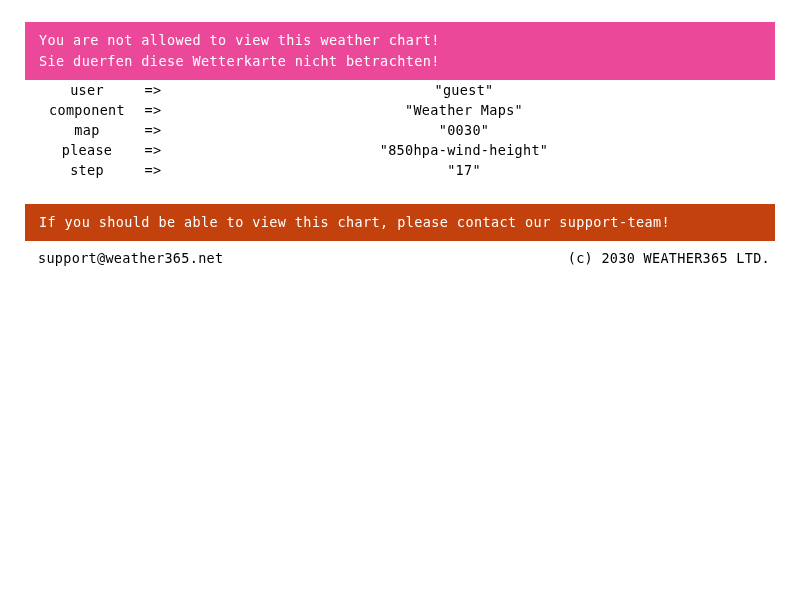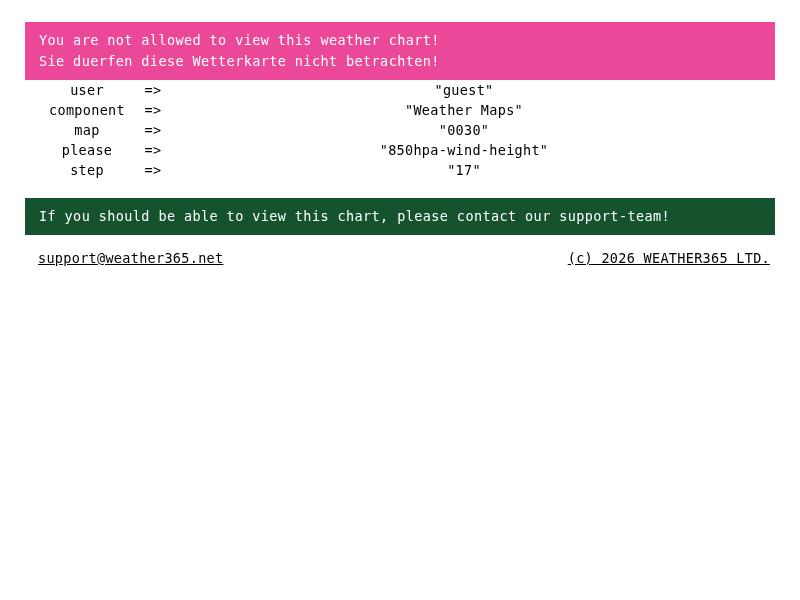--- a/index.html
+++ b/index.html
@@ -26,22 +26,22 @@
     width: 750px;
     box-sizing: border-box;
     padding: 8px 14px;
   }
   .banner-error {
     top: 22px;
     background: #ec4899;
     color: #ffffff;
   }
   .banner-ok {
-    top: 198px;
-    background: #14532d;
+    top: 204px;
+    background: #c2410c;
     color: #ffffff;
   }
   .banner-line {
     line-height: 21px;
     white-space: pre;
     letter-spacing: 0.4px;
     font-size: 13.5px;
   }
   .params {
     position: absolute;
@@ -71,21 +71,20 @@
   .footer {
     position: absolute;
     left: 38px;
     top: 250px;
     width: 732px;
     display: flex;
     justify-content: space-between;
     white-space: pre;
     font-size: 13.5px;
     letter-spacing: 0.3px;
-    text-decoration: underline;
   }
   .footer-right {
     text-align: right;
   }
 </style>
 </head>
 <body>
 
 <div class="page">
 
@@ -121,16 +120,16 @@
       <span class="param-val">"17"</span>
     </div>
   </div>
 
   <div class="banner banner-ok">
     <div class="banner-line">If you should be able to view this chart, please contact our support-team!</div>
   </div>
 
   <div class="footer">
     <span>support@weather365.net</span>
-    <span class="footer-right">(c) 2026 WEATHER365 LTD.</span>
+    <span class="footer-right">(c) 2030 WEATHER365 LTD.</span>
   </div>
 
 </div>
 
 </body></html>

